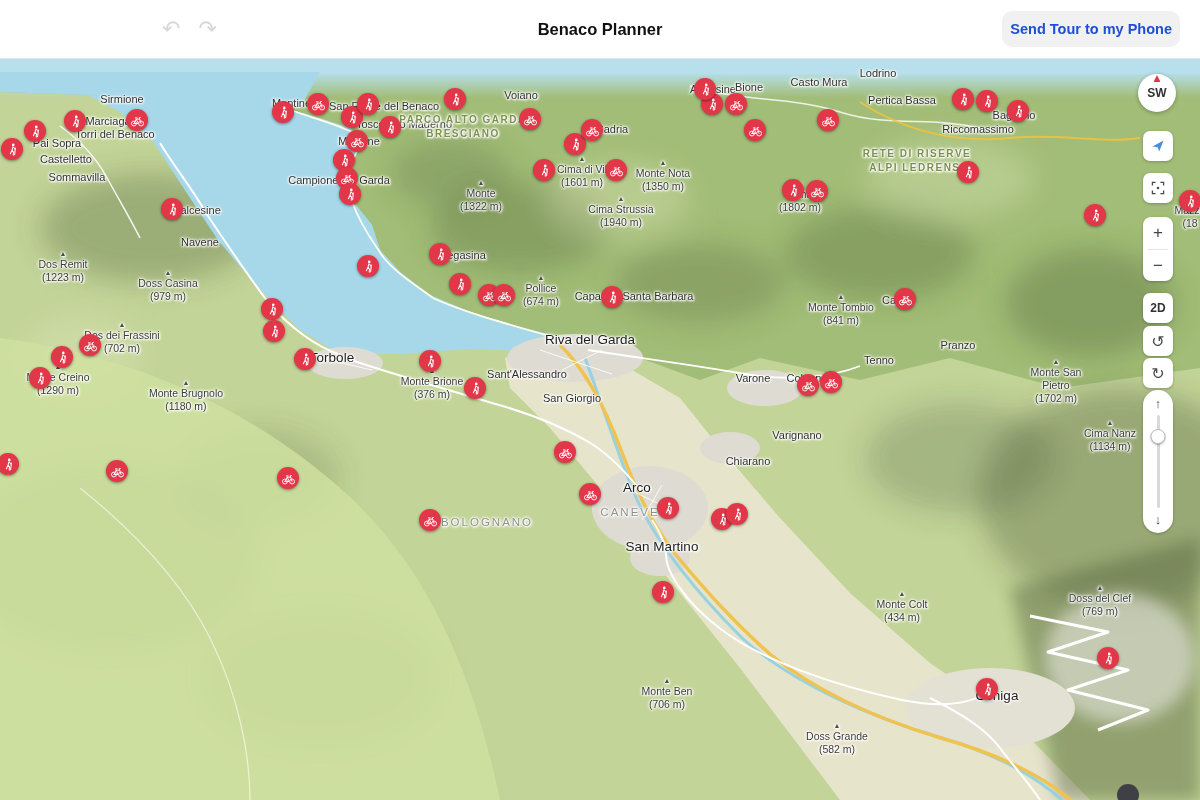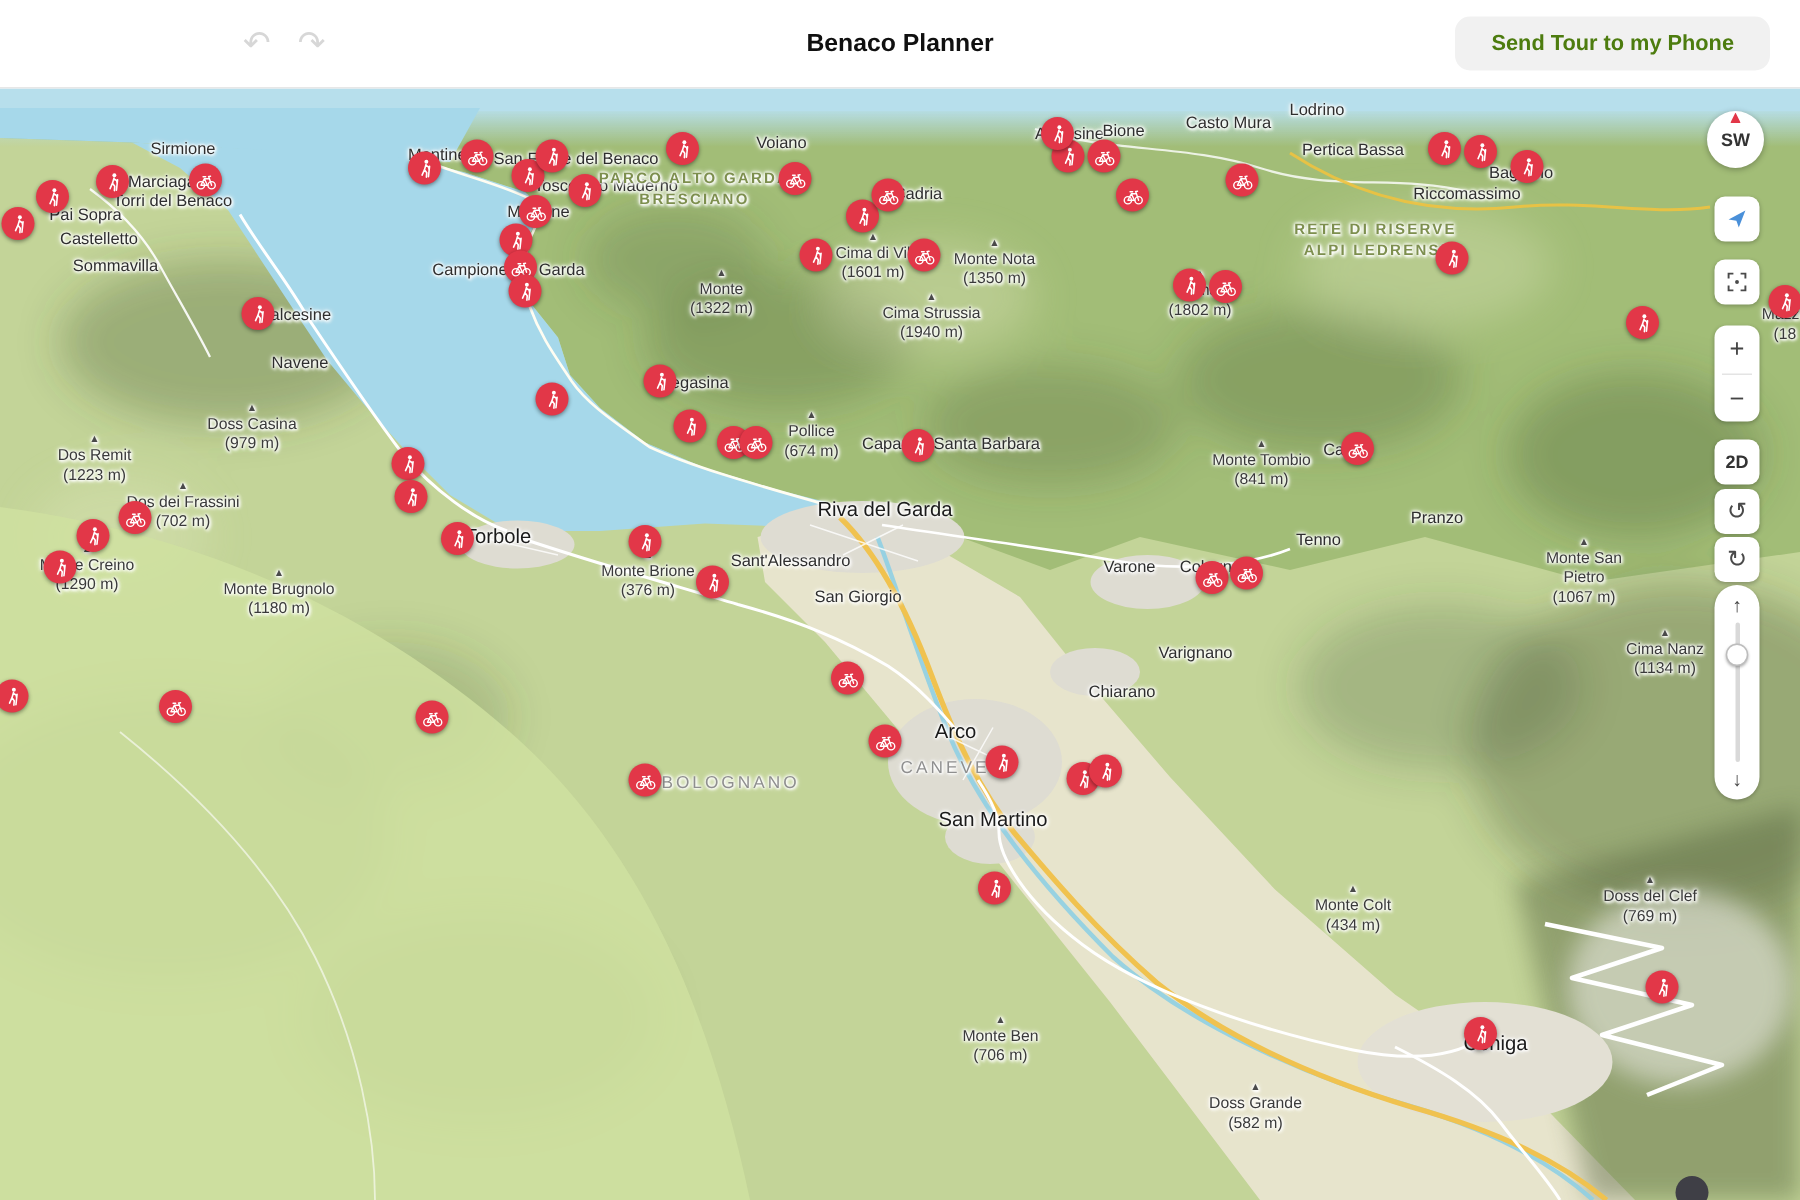--- a/index.html
+++ b/index.html
@@ -13,23 +13,23 @@
     border-bottom:1px solid #e7e7e7;z-index:30;
   }
   .undo-redo{position:absolute;left:162px;top:0;height:58px;display:flex;align-items:center;gap:18px;}
   .hist-btn{font-size:22px;color:#d7d7d7;line-height:1;cursor:pointer;user-select:none;}
   .title{
     position:absolute;left:0;right:0;top:0;height:58px;display:flex;align-items:center;justify-content:center;
     font-size:16.5px;font-weight:bold;color:#101010;pointer-events:none;
   }
   .hdr-buttons{position:absolute;right:20px;top:0;height:58px;display:flex;align-items:center;gap:16px;}
   .hdr-btn{
-    background:#f1f1f1;color:#4d7c0f;border:none;border-radius:10px;
+    background:#f1f1f1;color:#1d4ed8;border:none;border-radius:10px;
     font-family:"Liberation Sans",sans-serif;font-size:14.5px;font-weight:bold;
-    padding:10px 24px;cursor:default;white-space:nowrap;
+    padding:10px 8px;cursor:default;white-space:nowrap;
   }
   
   .map{position:absolute;left:0;top:58px;width:1200px;height:742px;overflow:hidden;background:#c3d498;}
   .map svg.terrain{position:absolute;left:0;top:0;}
   #labels-layer,#markers-layer{position:absolute;left:0;top:0;width:100%;height:100%;}
   .lbl{
     position:absolute;transform:translate(-50%,-50%);white-space:nowrap;
     font-size:11px;color:#2e2e2e;line-height:1.2;pointer-events:none;
     text-shadow:0 0 2px #fff,0 0 2px #fff,0 0 3px #fff,0 0 4px #fff,1px 1px 2px #fff;
   }
@@ -221,21 +221,21 @@
       <div class="lbl town" style="left: 878px; top: 16px;">Lodrino</div>
       <div class="lbl town" style="left: 902px; top: 43px;">Pertica Bassa</div>
       <div class="lbl town" style="left: 1014px; top: 58px;">Bagolino</div>
       <div class="lbl town" style="left: 978px; top: 72px;">Riccomassimo</div>
       <div class="lbl town" style="left: 612px; top: 72px;">Cadria</div>
       <div class="lbl town" style="left: 521px; top: 38px;">Voiano</div>
       <div class="lbl area" style="left: 463px; top: 69px;">PARCO ALTO GARDA
 BRESCIANO</div>
       <div class="lbl area" style="left: 917px; top: 103px;">RETE DI RISERVE
 ALPI LEDRENSI</div>
-      <div class="lbl peak" style="left: 63px; top: 209px; margin-top: 40px;">
+      <div class="lbl peak" style="left: 63px; top: 209px;">
         <span class="tri">▲</span>
         <div>Dos Remit</div>
         <div>(1223 m)</div>
       </div>
       <div class="lbl peak" style="left: 168px; top: 228px;">
         <span class="tri">▲</span>
         <div>Doss Casina</div>
         <div>(979 m)</div>
       </div>
       <div class="lbl peak" style="left: 122px; top: 280px;">
@@ -289,21 +289,21 @@
         <div>(1802 m)</div>
       </div>
       <div class="lbl peak" style="left: 841px; top: 252px;">
         <span class="tri">▲</span>
         <div>Monte Tombio</div>
         <div>(841 m)</div>
       </div>
       <div class="lbl peak" style="width: 70px; left: 1056px; top: 324px;">
         <span class="tri">▲</span>
         <div>Monte San Pietro</div>
-        <div>(1067 m)</div>
+        <div>(1702 m)</div>
       </div>
       <div class="lbl peak" style="left: 1110px; top: 378px;">
         <span class="tri">▲</span>
         <div>Cima Nanz</div>
         <div>(1134 m)</div>
       </div>
       <div class="lbl peak" style="left: 902px; top: 549px;">
         <span class="tri">▲</span>
         <div>Monte Colt</div>
         <div>(434 m)</div>

